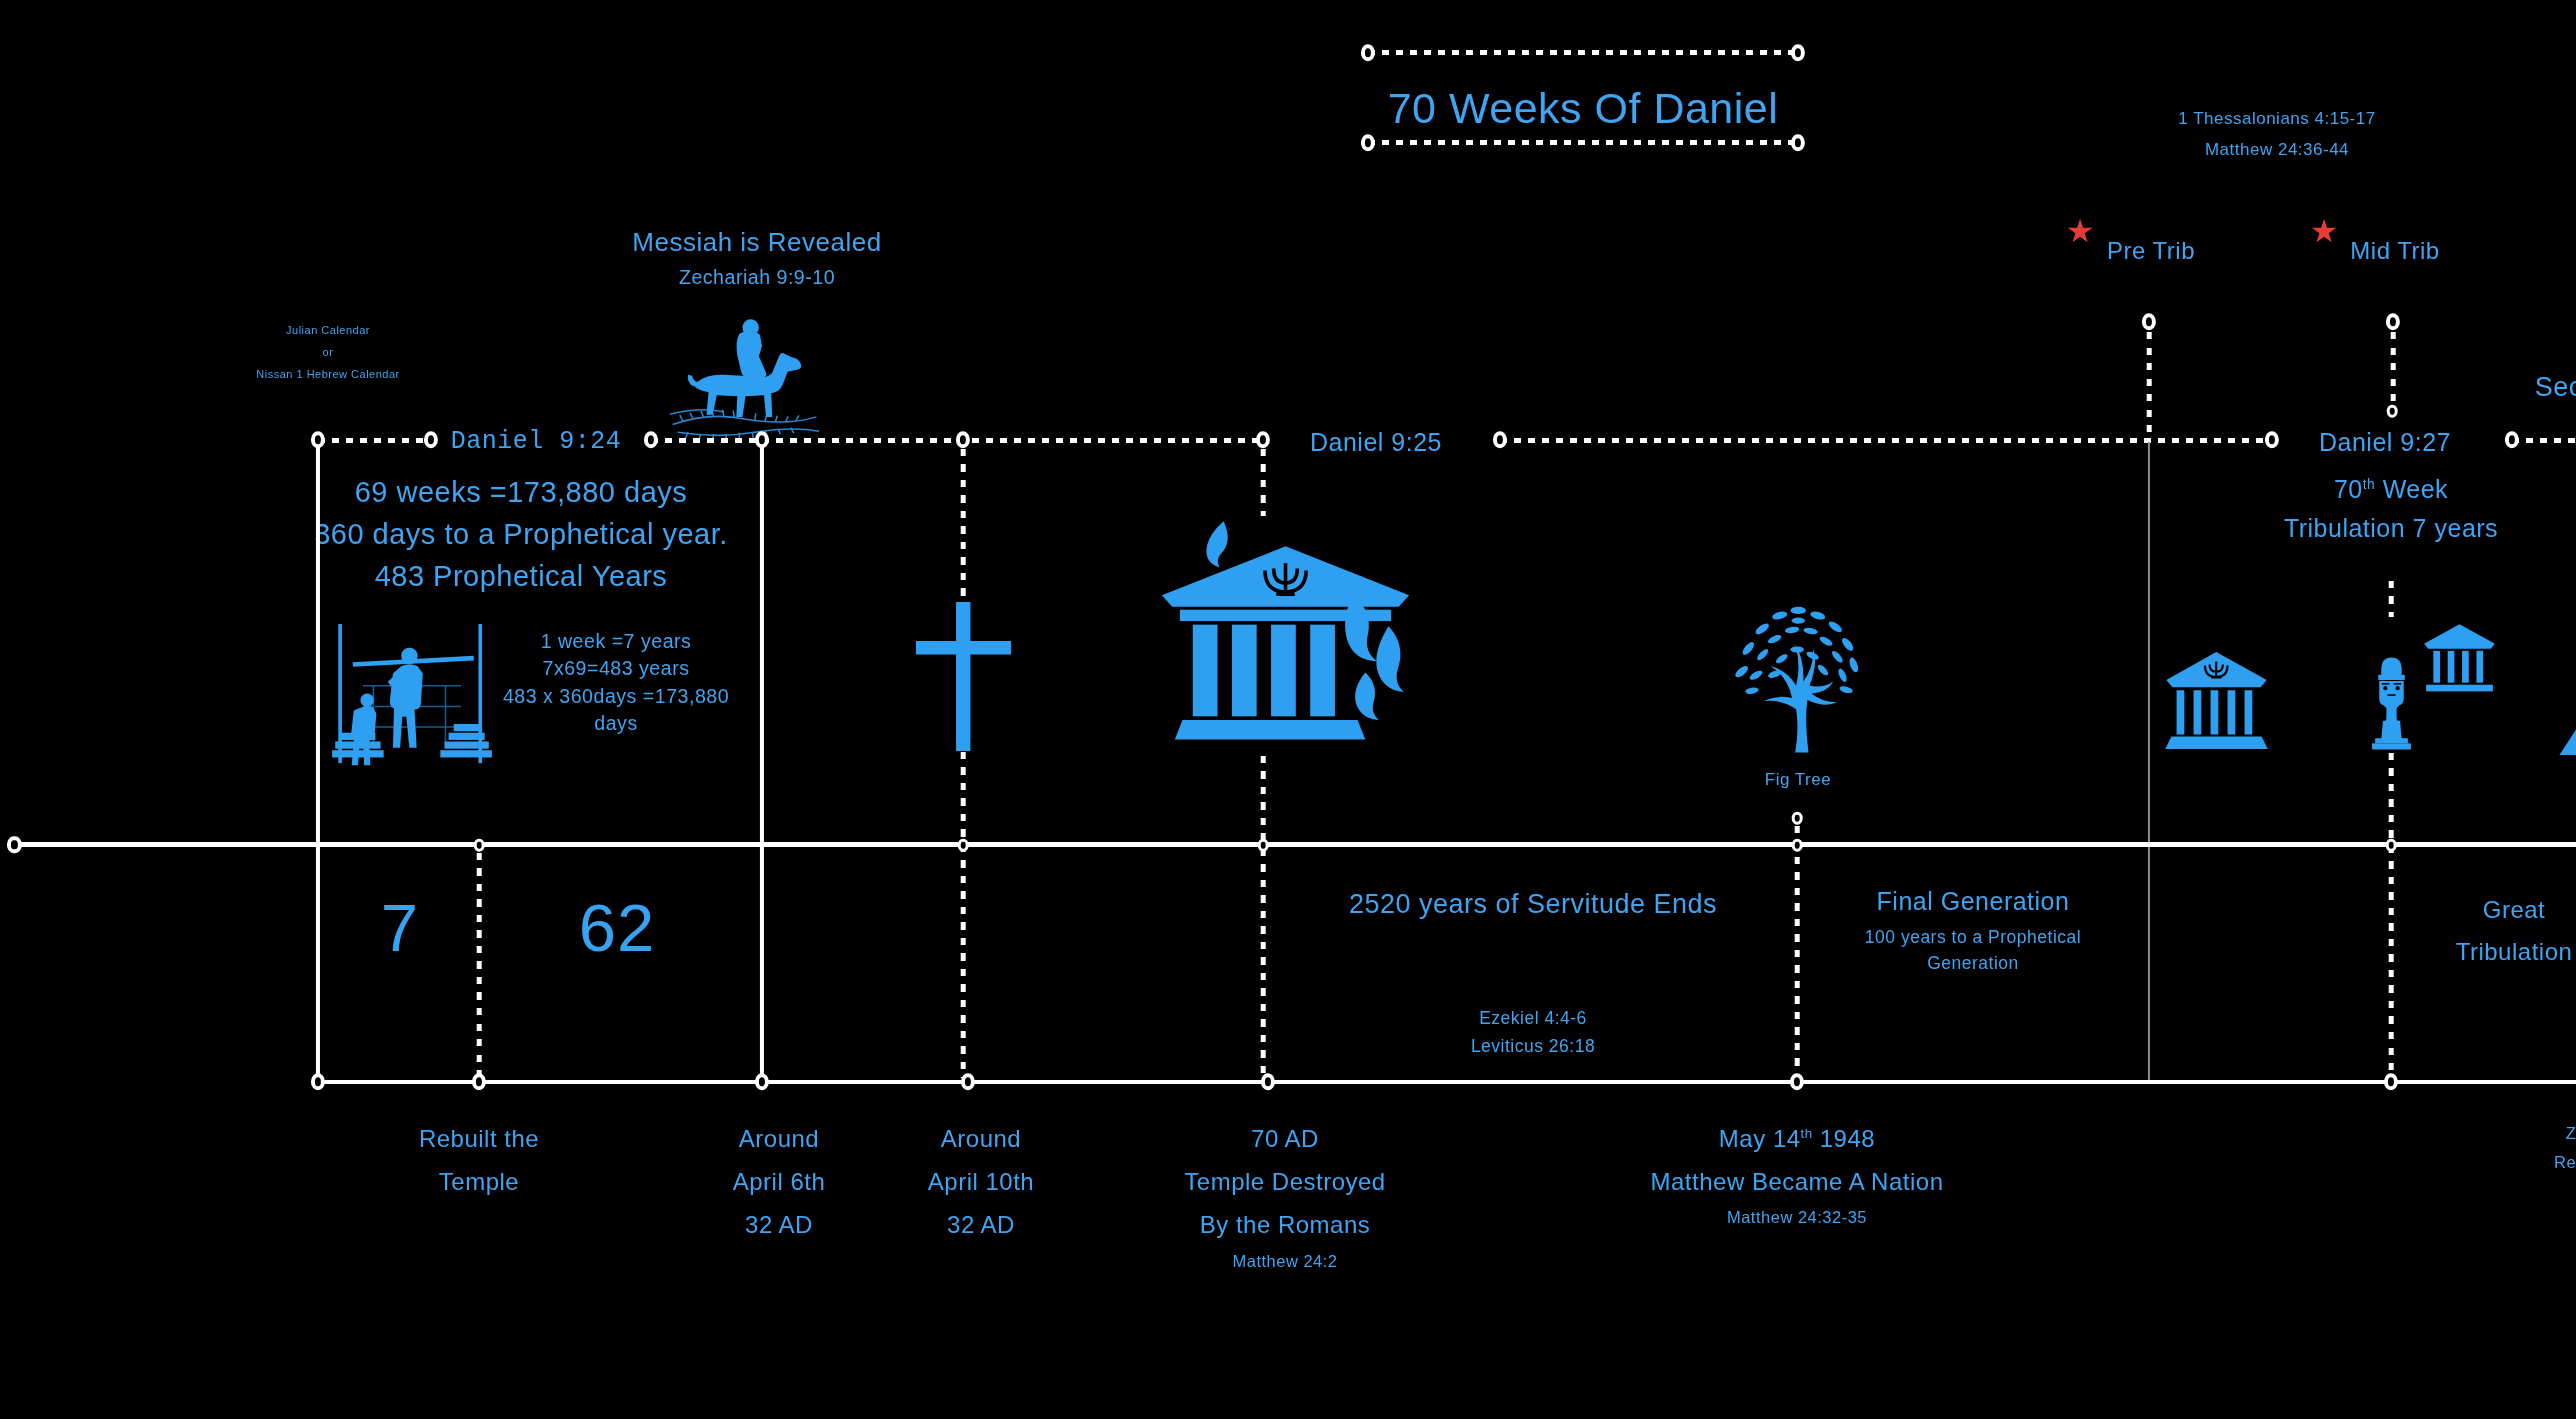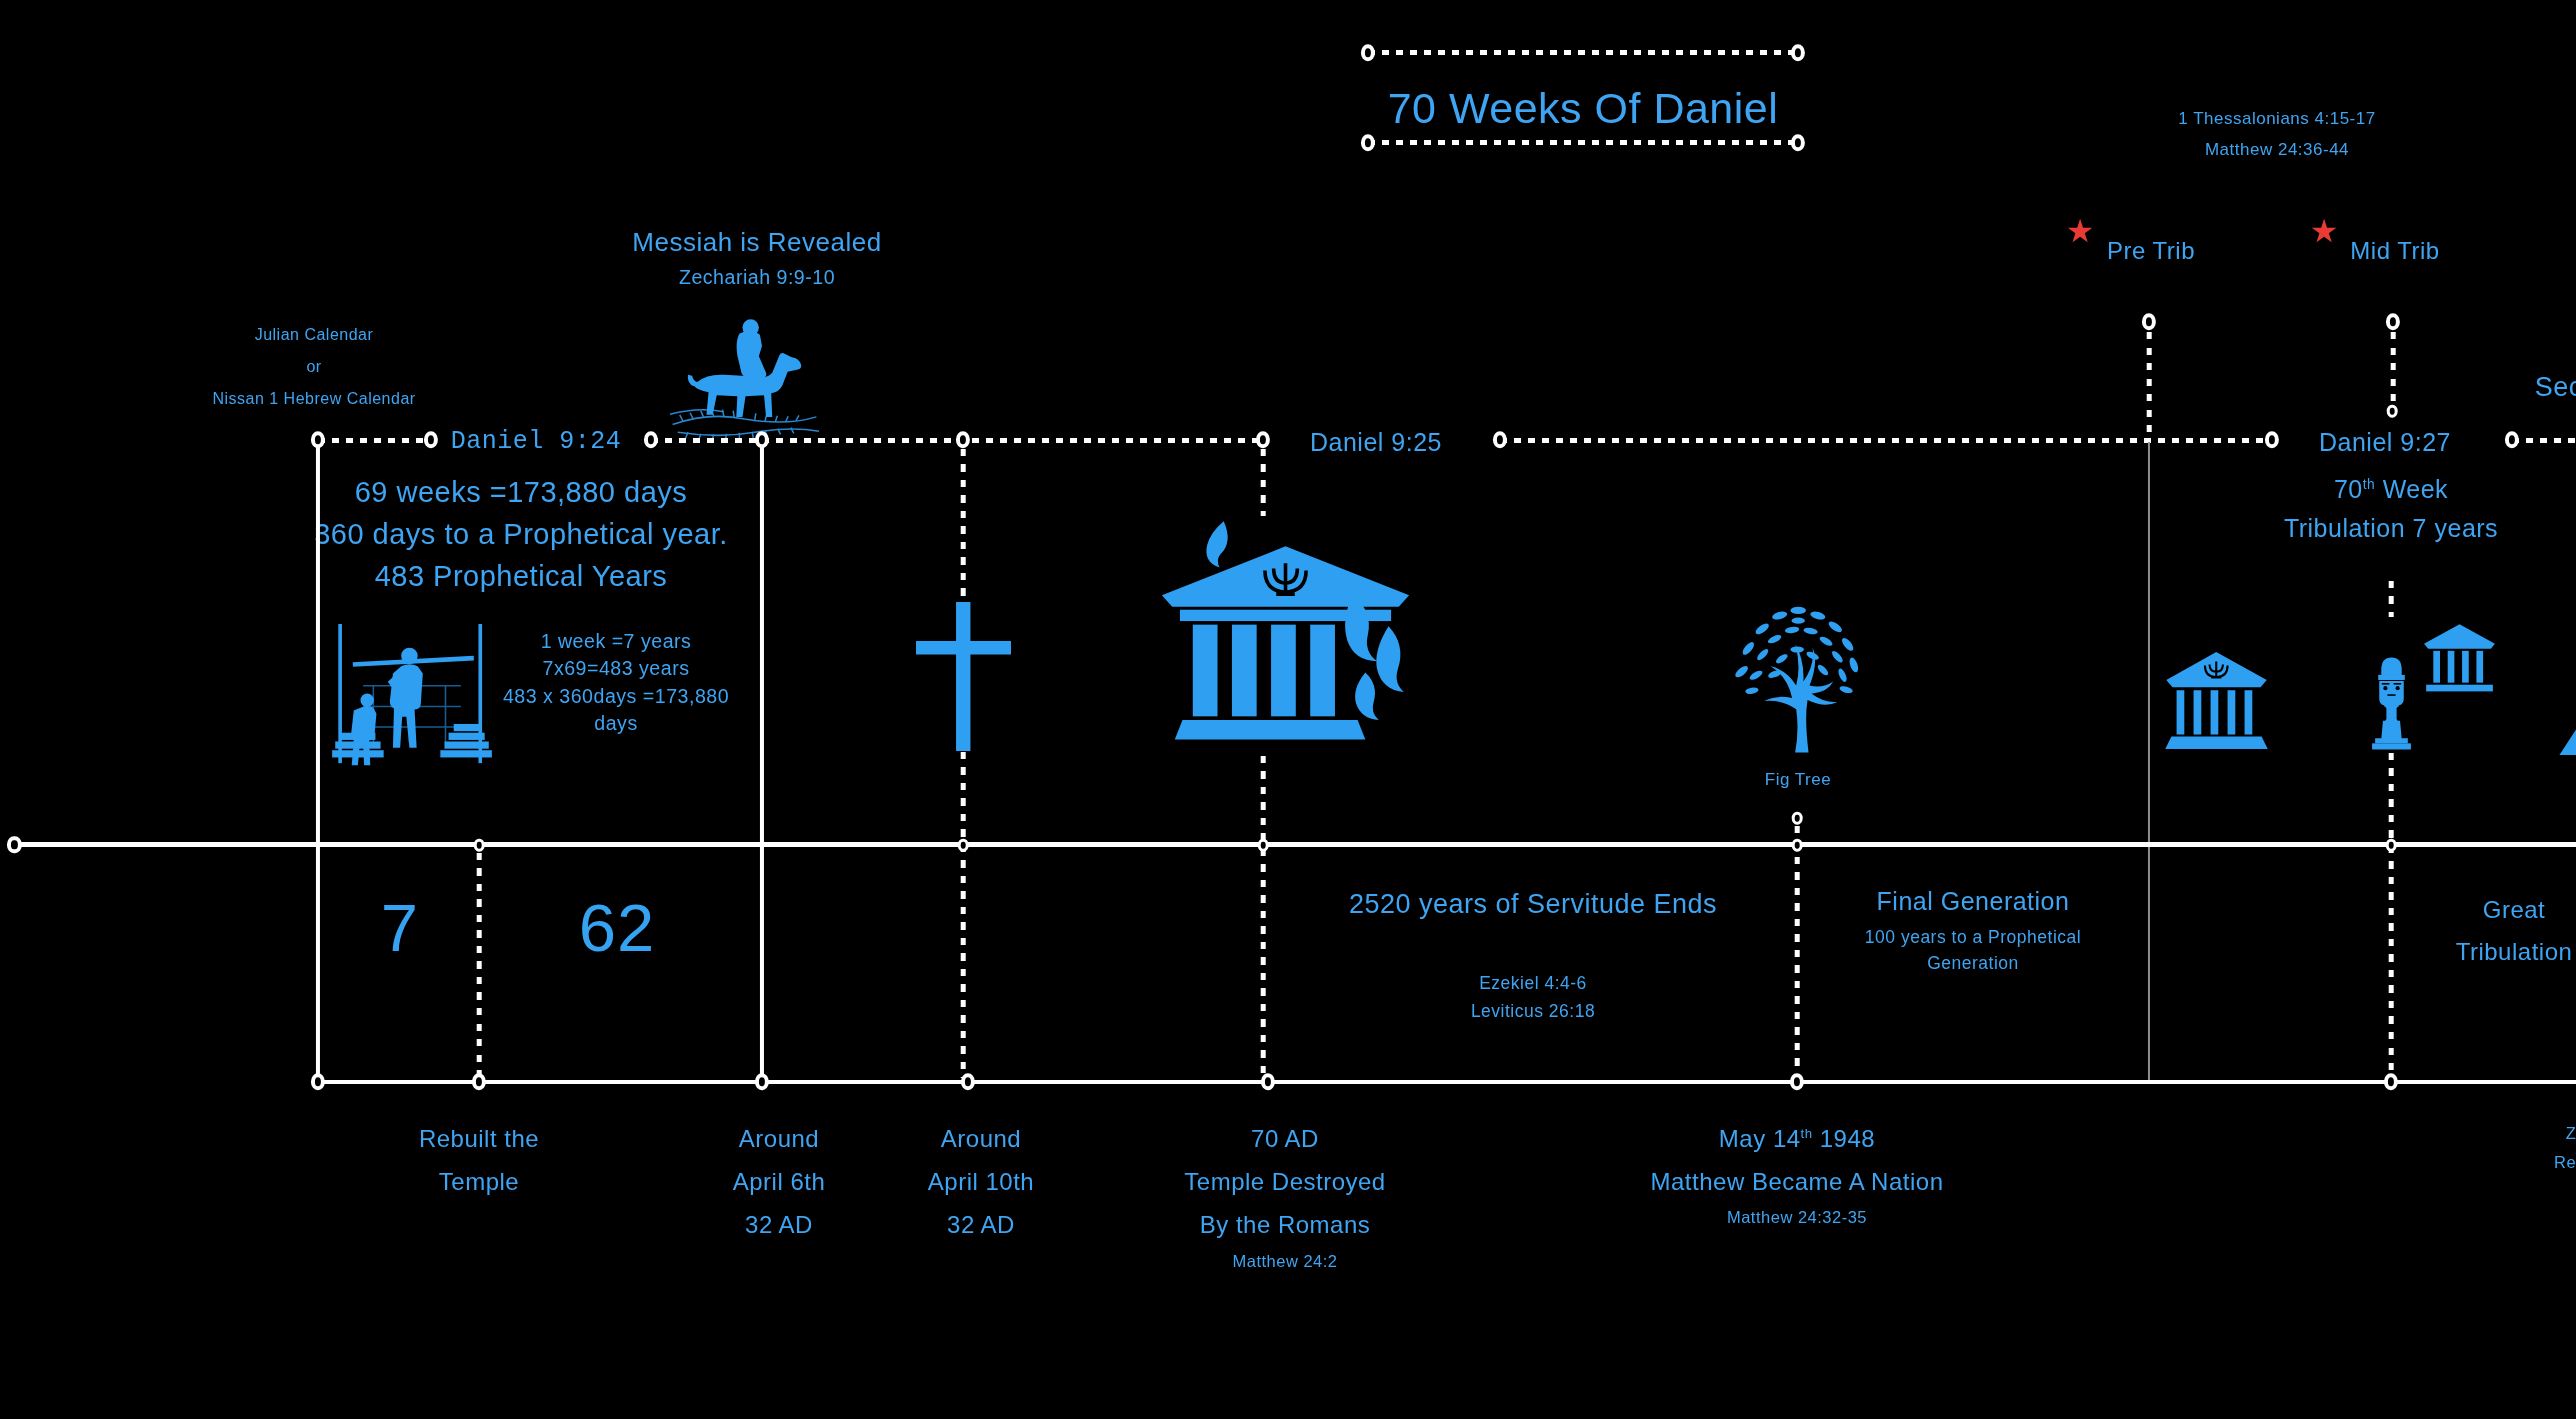--- a/index.html
+++ b/index.html
@@ -46,21 +46,21 @@
   <div class="ring" style="left:1798px;top:143px;"></div>
   <div class="txt" style="left:1583px;top:75px;font-size:43px;">
     <div>70 Weeks Of Daniel</div>
   </div>
 
   <div class="txt" style="left:2277px;top:103px;font-size:17px;line-height:1.85;">
     <div>1 Thessalonians 4:15-17</div>
     <div>Matthew 24:36-44</div>
   </div>
 
-  <div class="txt" style="left:314px;top:319px;font-size:16px;line-height:2.0;">
+  <div class="txt" style="left:328px;top:319px;font-size:11px;line-height:2.0;">
     <div>Julian Calendar</div>
     <div>or</div>
     <div>Nissan 1 Hebrew Calendar</div>
   </div>
 
   <div class="txt" style="left:757px;top:222px;font-size:26px;">
     <div>Messiah is Revealed</div>
     <div style="font-size:19.6px;">Zechariah 9:9-10</div>
   </div>
 
@@ -308,21 +308,21 @@
   <div class="ring" style="left:479px;top:1082px;"></div>
   <div class="ring" style="left:762px;top:1082px;"></div>
   <div class="ring" style="left:968px;top:1082px;"></div>
   <div class="ring" style="left:1268px;top:1082px;"></div>
   <div class="ring" style="left:1797px;top:1082px;"></div>
   <div class="ring" style="left:2391px;top:1082px;"></div>
 
   <div class="txt" style="left:1533px;top:882px;font-size:27px;line-height:1.65;">
     <div>2520 years of Servitude Ends</div>
   </div>
-  <div class="txt" style="left:1533px;top:969px;font-size:17.5px;line-height:1.6;">
+  <div class="txt" style="left:1533px;top:1004px;font-size:17.5px;line-height:1.6;">
     <div>Ezekiel 4:4-6</div>
     <div>Leviticus 26:18</div>
   </div>
 
   <div class="txt" style="left:1973px;top:882px;font-size:25px;">
       <div>Final Generation</div>
     </div>
   <div class="txt" style="left:1973px;top:924px;font-size:17.5px;line-height:1.5;">
     <div>100 years to a Prophetical</div>
     <div>Generation</div>

